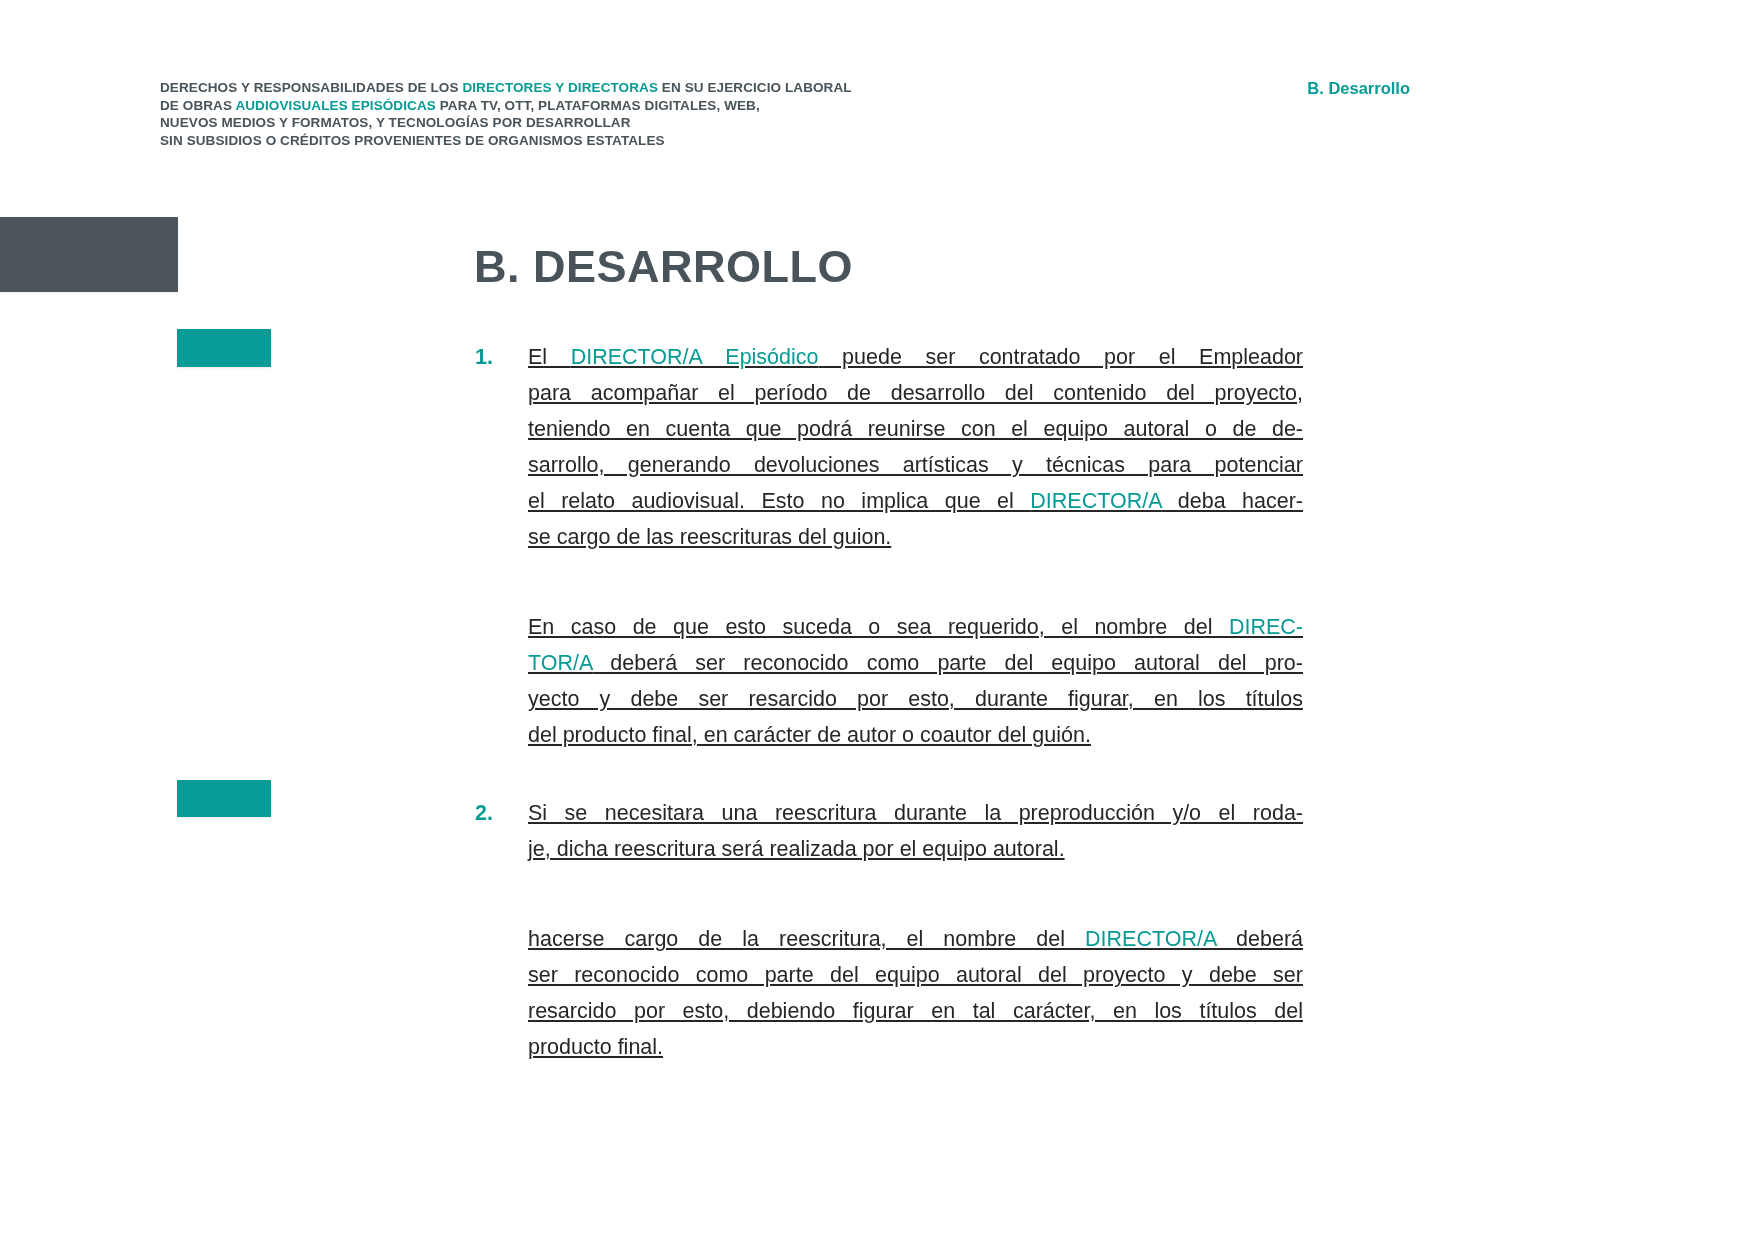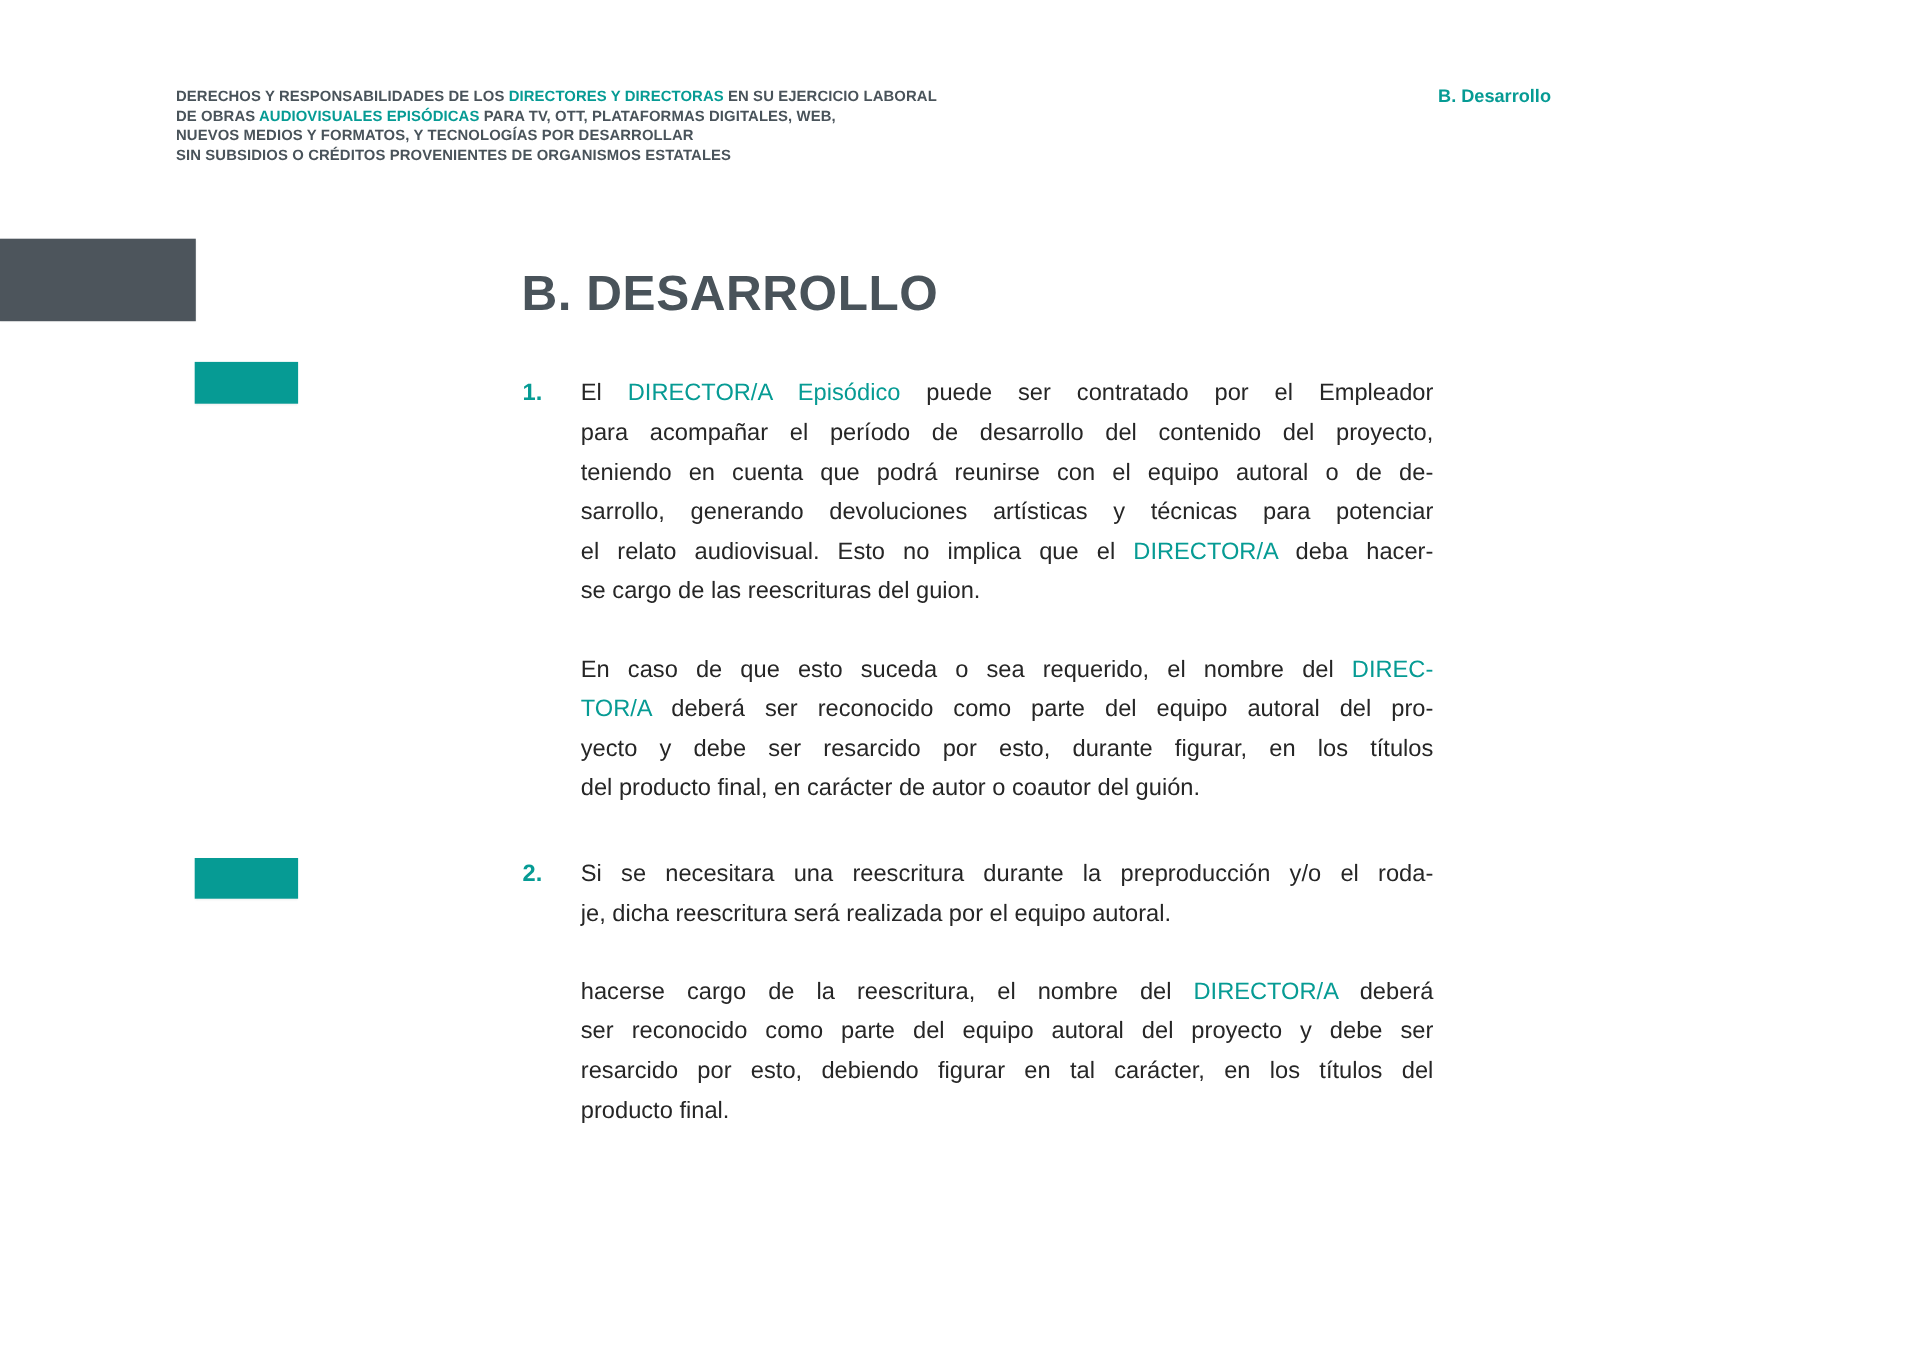--- a/index.html
+++ b/index.html
@@ -48,22 +48,22 @@
     font-size:21.5px;line-height:36px;
   }
   .list-item{display:flex;align-items:flex-start;}
   .list-item + .list-item{margin-top:42px;}
   .num{
     flex:none;width:53px;
     font-weight:700;color:var(--accent);
     font-size:21.5px;line-height:36px;
   }
   .paras{width:775px;}
-  .para + .para{margin-top:35px;}
-  .line{display:block;text-align:justify;text-align-last:justify;}
+  .para + .para{margin-top:54px;}
+  .line{display:block;text-align:justify;text-align-last:justify;text-decoration:underline;}
   .line.last{text-align:right;text-align-last:left;}
   .content .accent{color:var(--accent);}
   
   .page-number{
     position:absolute;left:0;top:1174px;width:100%;
     text-align:center;font-size:25px;font-weight:700;
     color:var(--accent);letter-spacing:0.5px;
   }
 </style>
 </head>

